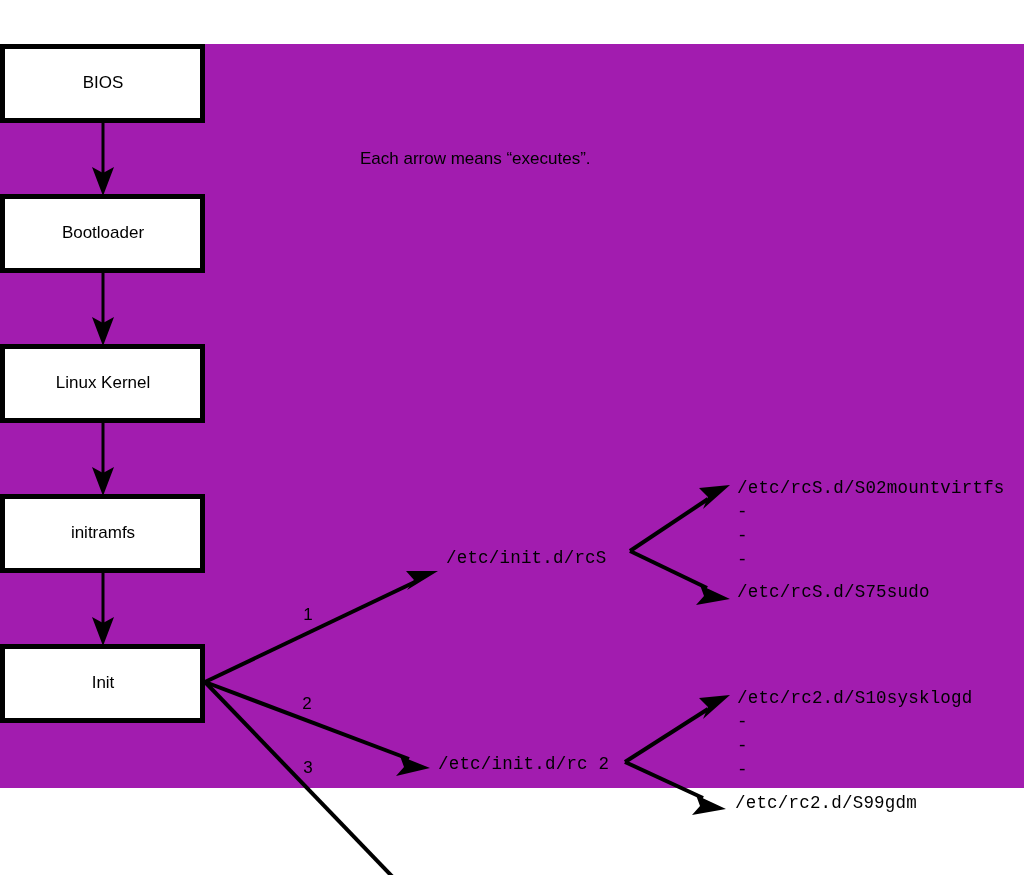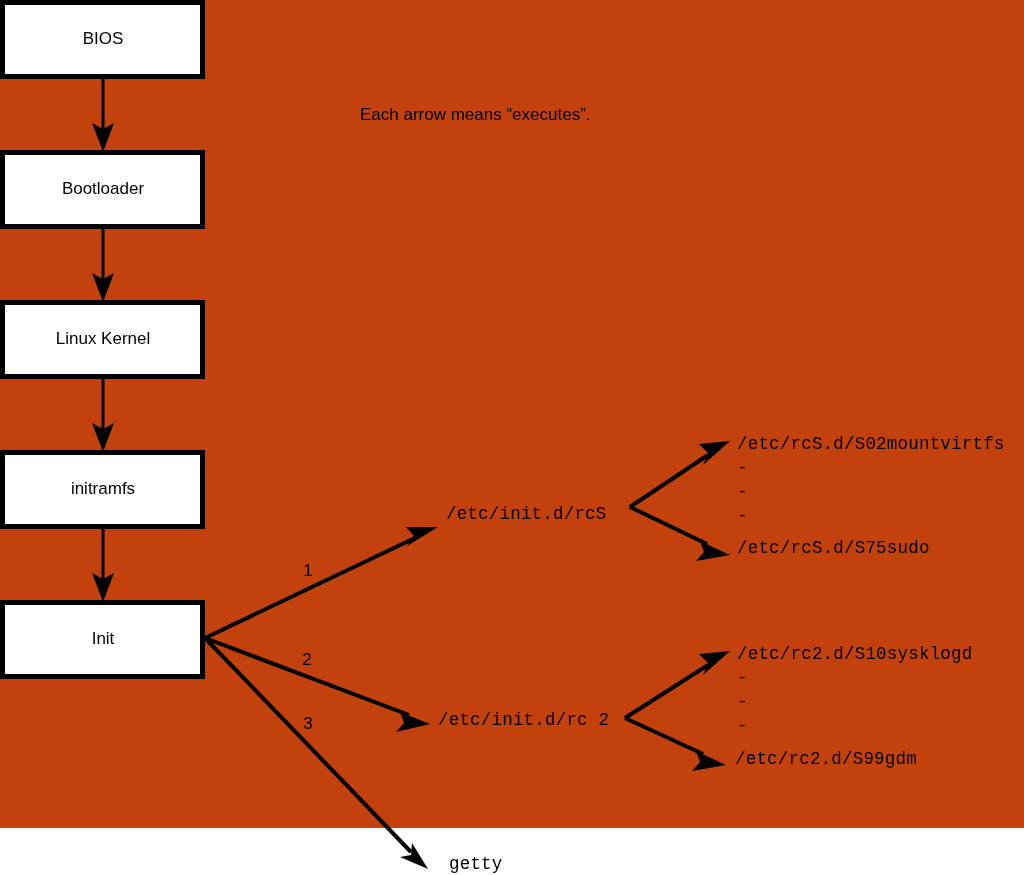--- a/index.html
+++ b/index.html
@@ -9,22 +9,23 @@
   }
   body {
     width: 1024px;
     height: 875px;
     overflow: hidden;
     font-family: "Liberation Sans", sans-serif;
   }
   #diagram-root {
     position: relative;
     width: 1024px;
-    height: 828px;
-    background: #c2410c;
+    height: 744px;
+    background: #a21caf;
+    margin-top: 44px;
   }
   svg#boot-diagram {
     display: block;
     width: 1024px;
     height: 875px;
   }
   .node-box {
     fill: #ffffff;
     stroke: #000000;
     stroke-width: 5;

